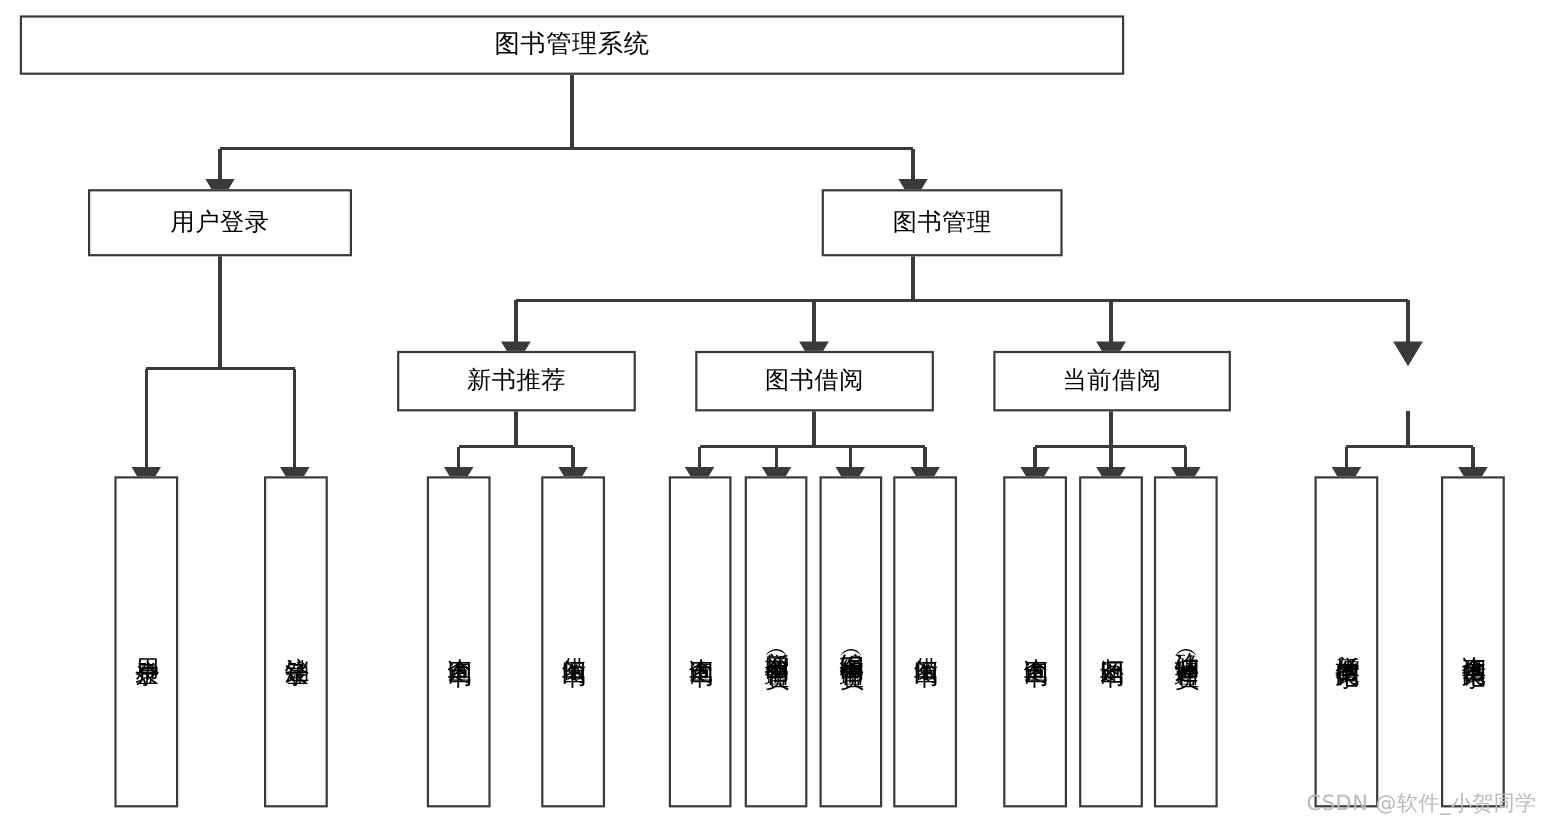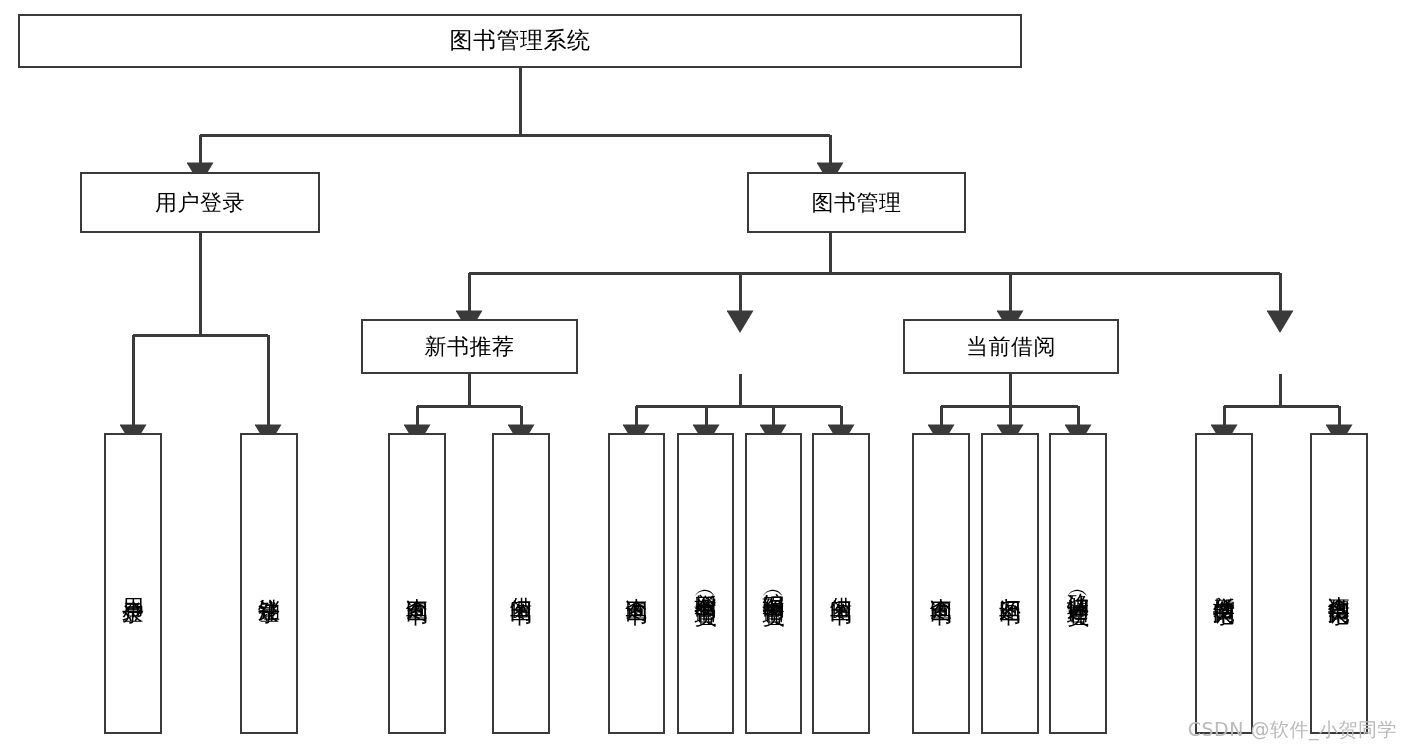--- a/index.html
+++ b/index.html
@@ -145,20 +145,23 @@
   <div class="node horizontal level1" style="left:80px; top:172px; width:240px; height:61px;">
     <span class="label">用户登录</span>
   </div>
   <div class="node horizontal level1" style="left:699px; top:172px; width:219px; height:61px;margin-left:48px;">
     <span class="label">图书管理</span>
   </div>
 
   <div class="node horizontal level2" style="left:361px; top:319px; width:217px; height:55px;">
     <span class="label">新书推荐</span>
   </div>
+  <div class="node horizontal level2" style="left:632px; top:319px; width:217px; height:55px;">
+    <span class="label">图书借阅</span>
+  </div>
   <div class="node horizontal level2" style="left:903px; top:319px; width:216px; height:55px;">
     <span class="label">当前借阅</span>
   </div>
 
   <div class="node vertical" style="left:104px; top:433px; width:58px; height:301px;">
     <span class="label">用户登录</span>
   </div>
   <div class="node vertical" style="left:240px; top:433px; width:58px; height:301px;">
     <span class="label">注销登录</span>
   </div>

